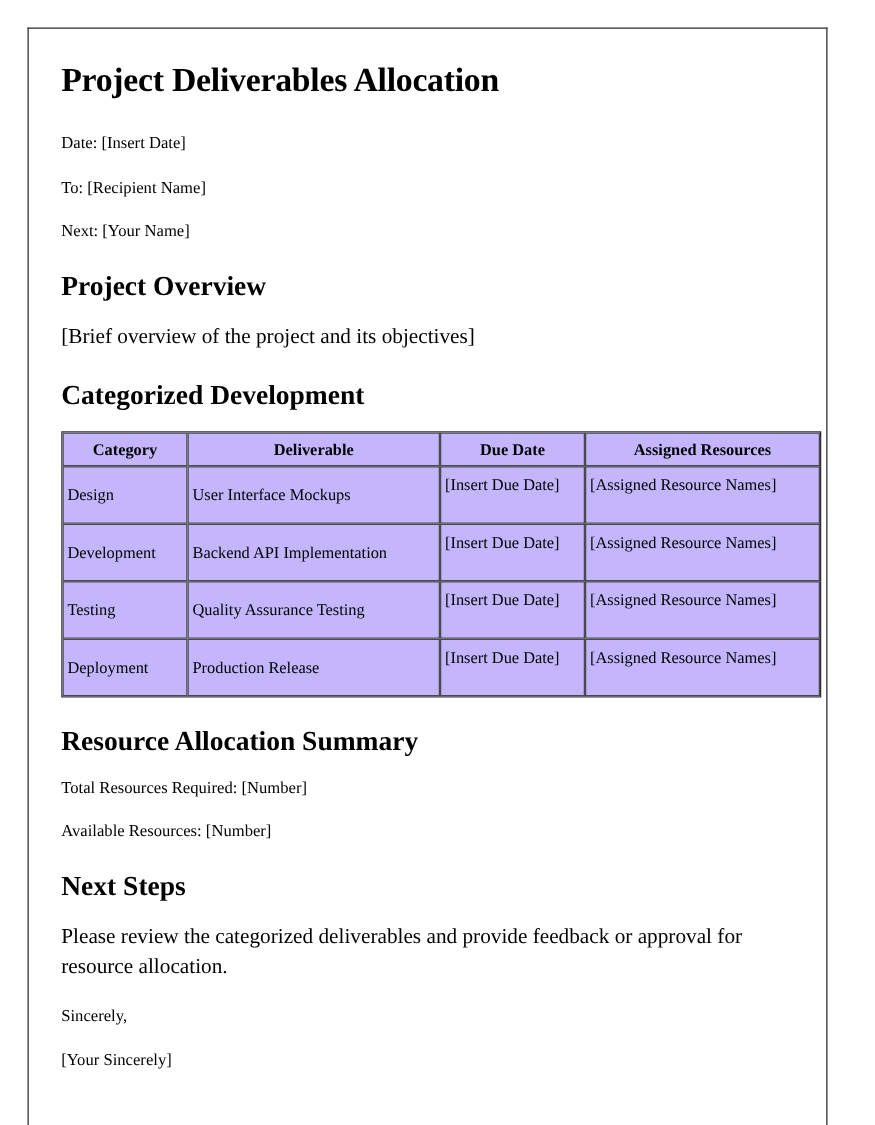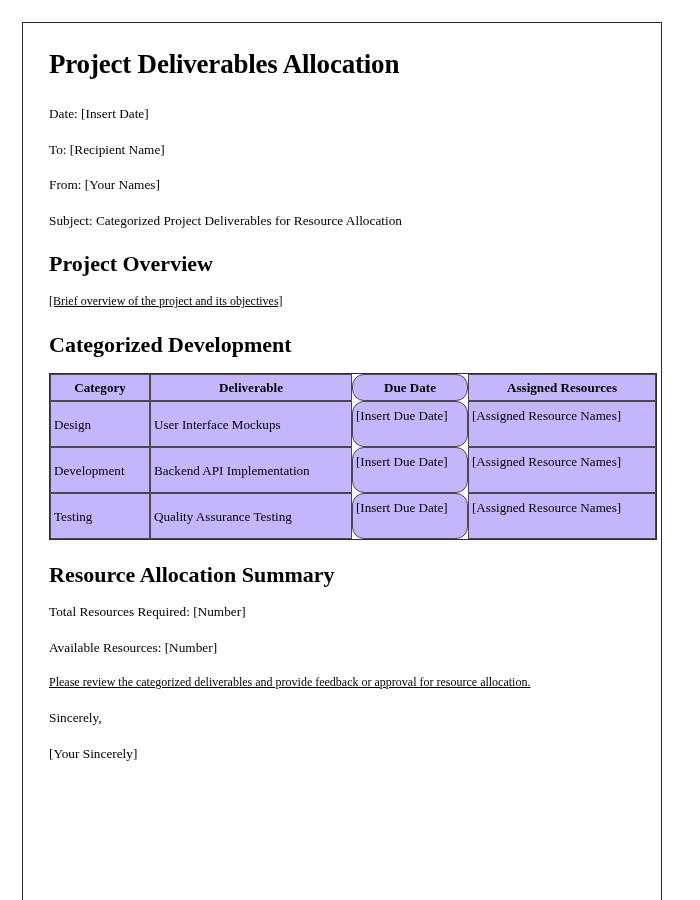--- a/index.html
+++ b/index.html
@@ -50,25 +50,24 @@
 
   
   .line {
     font-size: 13.3px;
     line-height: 1.32;
     margin: 0 0 18px 0;
     max-width: 578px;
   }
 
   .para {
-    font-size: 12px;
+    font-size: 17px;
     line-height: 1.42;
     margin: 0 0 18px 0;
     max-width: 578px;
-    text-decoration: underline;
   }
 
   
   .deliverables-table {
     border-collapse: separate;
     border-spacing: 0;
     width: 580px;
     margin: 0 0 10px 0;
     border: 1.5px solid #2f2f2f;
     table-layout: fixed;
@@ -90,40 +89,39 @@
     height: 19px;
   }
 
   .deliverables-table td {
     text-align: left;
     height: 36px;
   }
 
   .col-category  { width: 92px;  vertical-align: middle; }
   .col-deliverable { width: 194px; vertical-align: middle; }
-  .col-duedate   { width: 108px; vertical-align: top; border-radius: 12px; }
+  .col-duedate   { width: 108px; vertical-align: top; }
   .col-resources { width: 180px; vertical-align: top; }
 
   .deliverables-table td.col-duedate,
   .deliverables-table td.col-resources {
     padding-top: 5px;
   }
 </style>
 </head>
 <body>
 
 <div class="page">
   <div class="page-inner">
 
     <h1 class="doc-title">Project Deliverables Allocation</h1>
 
     <p class="line">Date: [Insert Date]</p>
     <p class="line">To: [Recipient Name]</p>
-    <p class="line">From: [Your Names]</p>
-    <p class="line">Subject: Categorized Project Deliverables for Resource Allocation</p>
+    <p class="line">Next: [Your Name]</p>
 
     <h2 class="section-heading">Project Overview</h2>
     <p class="para">[Brief overview of the project and its objectives]</p>
 
     <h2 class="section-heading">Categorized Development</h2>
 
     <table class="deliverables-table">
       <thead>
         <tr>
           <th class="col-category">Category</th>
@@ -144,26 +142,33 @@
           <td class="col-deliverable">Backend API Implementation</td>
           <td class="col-duedate">[Insert Due Date]</td>
           <td class="col-resources">[Assigned Resource Names]</td>
         </tr>
         <tr>
           <td class="col-category">Testing</td>
           <td class="col-deliverable">Quality Assurance Testing</td>
           <td class="col-duedate">[Insert Due Date]</td>
           <td class="col-resources">[Assigned Resource Names]</td>
         </tr>
+        <tr>
+          <td class="col-category">Deployment</td>
+          <td class="col-deliverable">Production Release</td>
+          <td class="col-duedate">[Insert Due Date]</td>
+          <td class="col-resources">[Assigned Resource Names]</td>
+        </tr>
       </tbody>
     </table>
 
     <h2 class="section-heading">Resource Allocation Summary</h2>
     <p class="line">Total Resources Required: [Number]</p>
     <p class="line">Available Resources: [Number]</p>
 
+    <h2 class="section-heading">Next Steps</h2>
     <p class="para">Please review the categorized deliverables and provide feedback or approval for resource allocation.</p>
 
     <p class="line">Sincerely,</p>
     <p class="line">[Your Sincerely]</p>
 
   </div>
 </div>
 
 </body></html>

